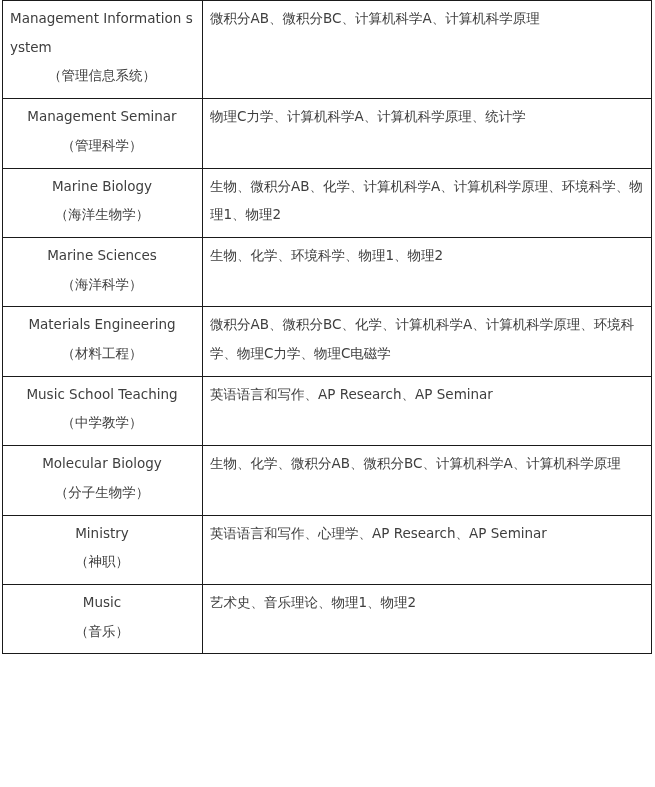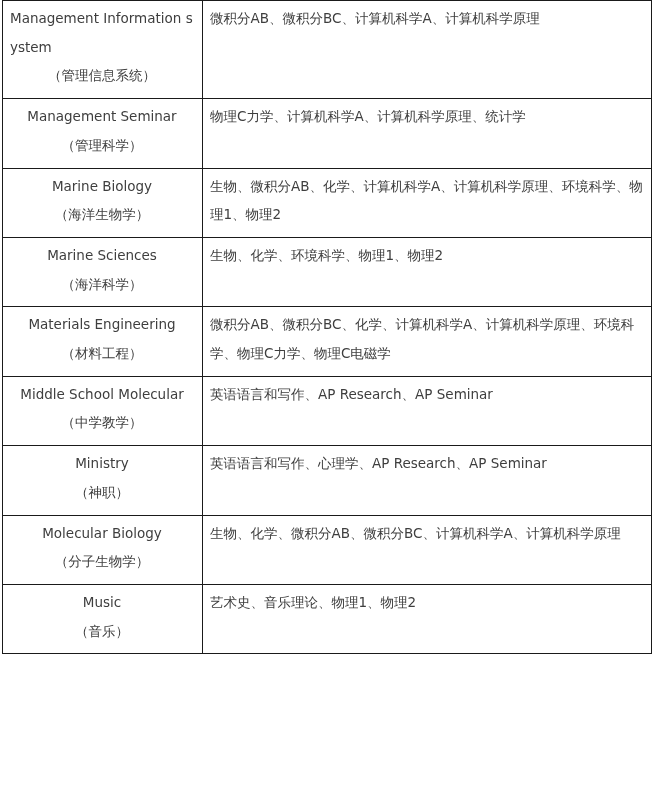--- a/index.html
+++ b/index.html
@@ -59,38 +59,38 @@
     </tr>
     <tr style="height:62px">
       <td class="major">
         <span class="cn">Materials Engineering</span>
         <span class="cn">（材料工程）</span>
       </td>
       <td>微积分AB、微积分BC、化学、计算机科学A、计算机科学原理、环境科学、物理C力学、物理C电磁学</td>
     </tr>
     <tr style="height:62px">
       <td class="major">
-        <span class="cn">Middle School Molecular</span>
+        <span class="cn">Music School Teaching</span>
         <span class="cn">（中学教学）</span>
       </td>
       <td>英语语言和写作、AP Research、AP Seminar</td>
+    </tr>
+    <tr style="height:62px">
+      <td class="major">
+        <span class="cn">Molecular Biology</span>
+        <span class="cn">（分子生物学）</span>
+      </td>
+      <td>生物、化学、微积分AB、微积分BC、计算机科学A、计算机科学原理</td>
     </tr>
     <tr style="height:62px">
       <td class="major">
         <span class="cn">Ministry</span>
         <span class="cn">（神职）</span>
       </td>
       <td>英语语言和写作、心理学、AP Research、AP Seminar</td>
-    </tr>
-    <tr style="height:62px">
-      <td class="major">
-        <span class="cn">Molecular Biology</span>
-        <span class="cn">（分子生物学）</span>
-      </td>
-      <td>生物、化学、微积分AB、微积分BC、计算机科学A、计算机科学原理</td>
     </tr>
     <tr style="height:62px">
       <td class="major">
         <span class="cn">Music</span>
         <span class="cn">（音乐）</span>
       </td>
       <td>艺术史、音乐理论、物理1、物理2</td>
     </tr>
   </tbody>
 </table>

